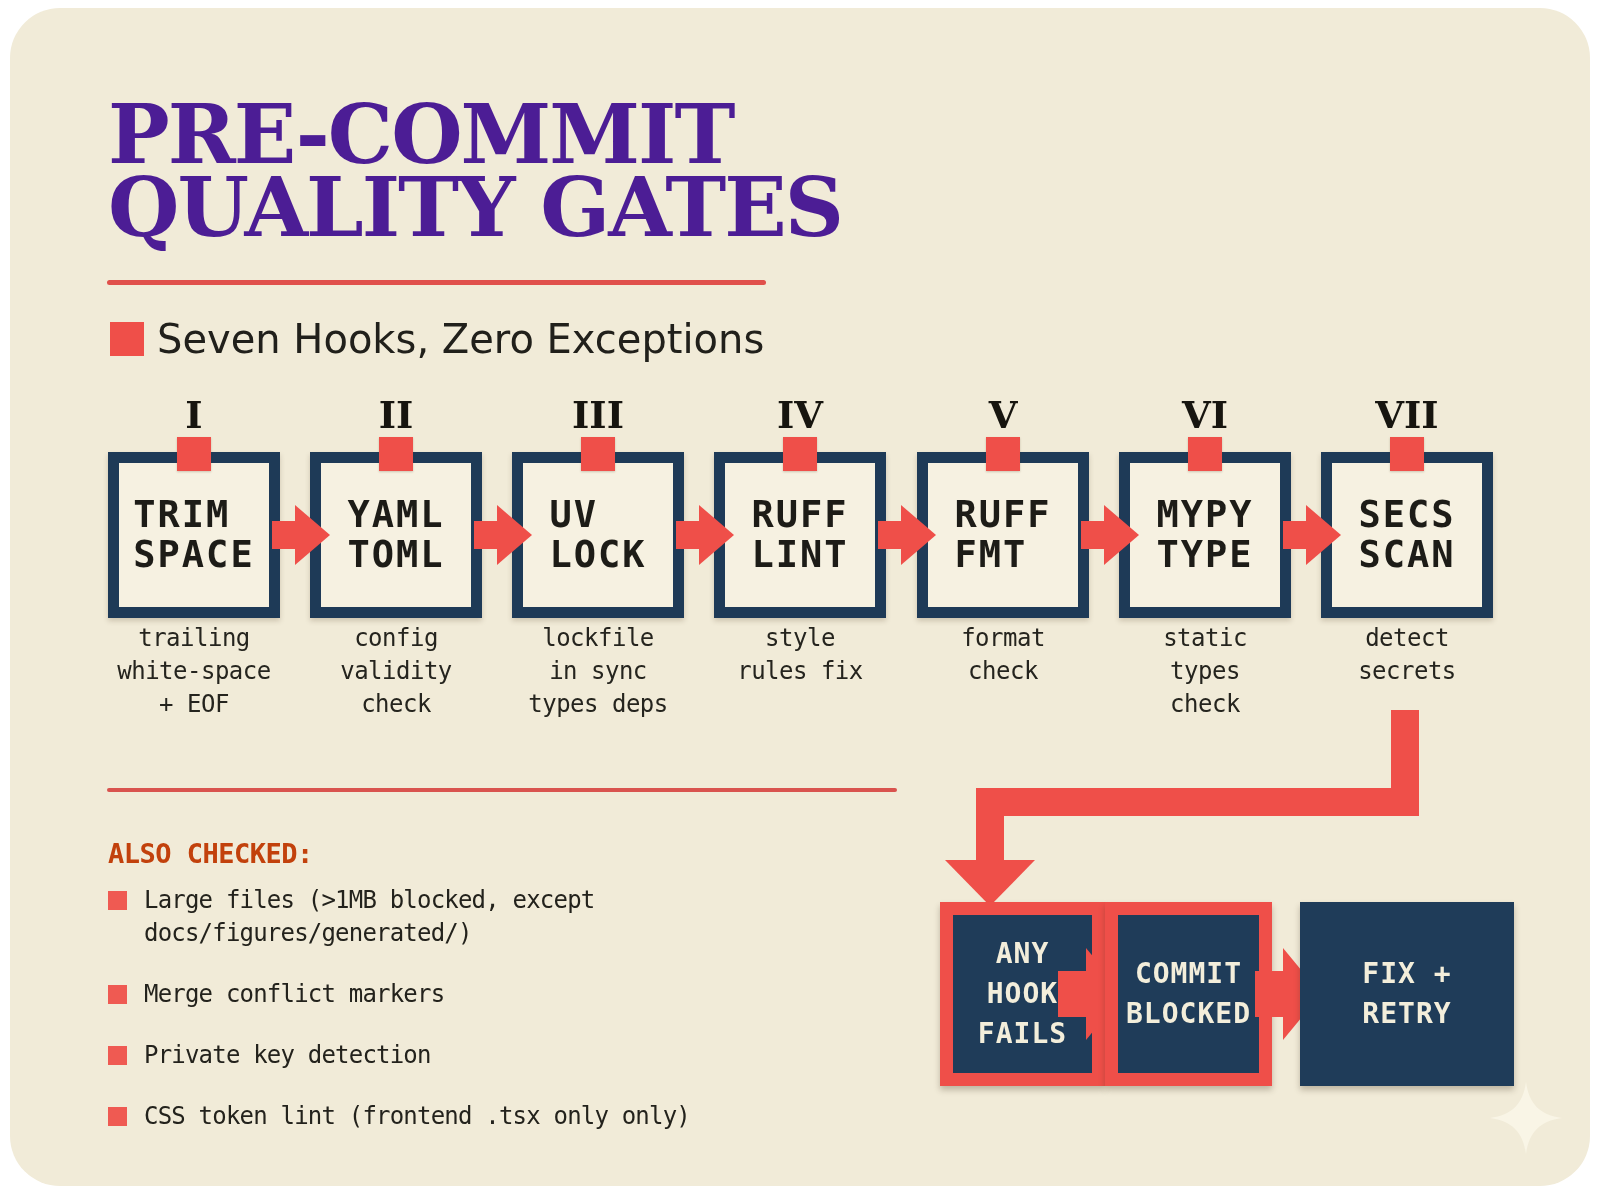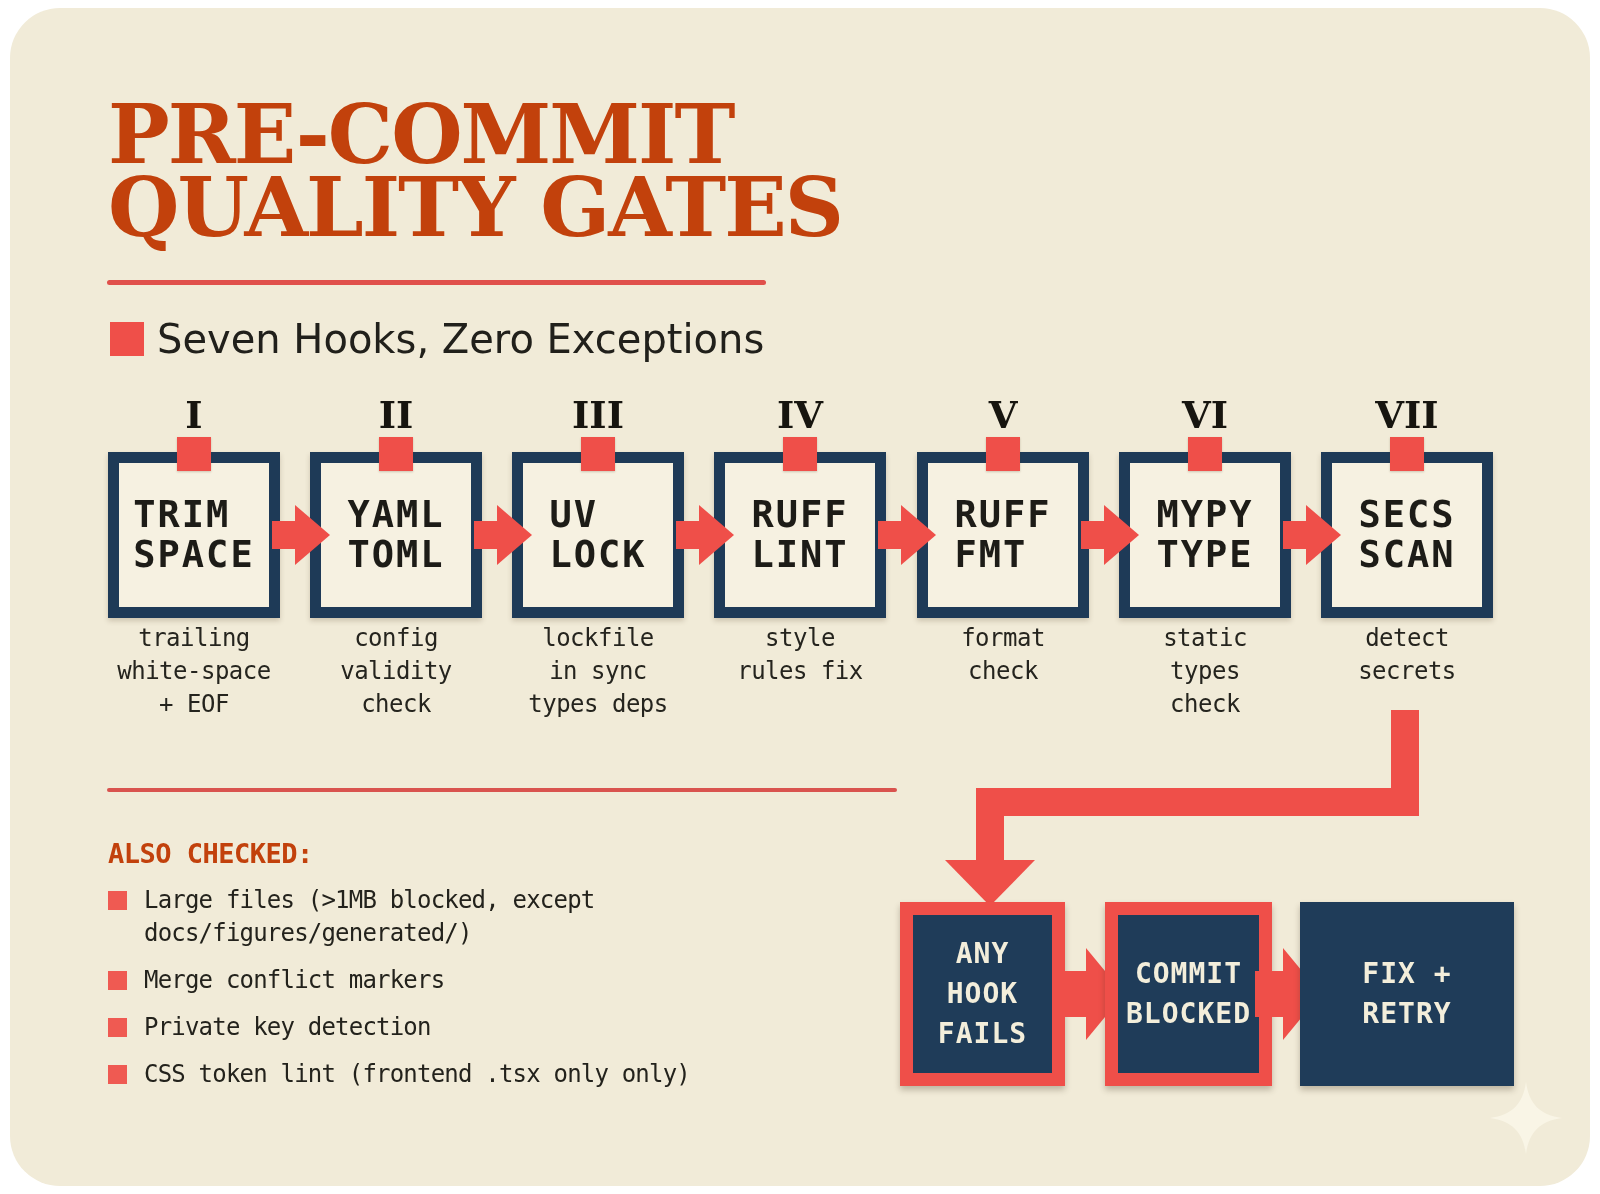--- a/index.html
+++ b/index.html
@@ -11,21 +11,21 @@
   }
   .card {
     position:absolute; left:10px; top:8px; right:10px; bottom:8px;
     background:#f1ebd8; border-radius:50px;
   }
   
   .title {
     position:absolute; left:108px; top:98px;
     font-family:"DejaVu Serif", serif; font-weight:bold;
     font-size:82px; line-height:0.89; letter-spacing:-2px;
-    color:#c2410c; white-space:pre-line;
+    color:#4c1d95; white-space:pre-line;
   }
   .title-underline {
     position:absolute; left:107px; top:280px; width:659px; height:5px;
     background:#e0504b; border-radius:3px;
   }
   .subtitle-row {
     position:absolute; left:110px; top:317px;
     display:flex; align-items:center; gap:13px;
   }
   .subtitle-square { width:34px; height:34px; background:#ef4f49; flex:0 0 auto; }
@@ -88,21 +88,21 @@
   .section-divider {
     position:absolute; left:107px; top:788px; width:790px; height:4px;
     background:#d9534e; border-radius:2px;
   }
   .also-heading {
     position:absolute; left:108px; top:838px;
     font-weight:bold; font-size:27px; letter-spacing:-0.5px; color:#c2410c;
   }
   .bullet-list {
     position:absolute; left:108px; top:884px; width:680px;
-    display:flex; flex-direction:column; gap:14px;
+    display:flex; flex-direction:column; gap:28px;
   }
   .bullet-item { display:flex; gap:17px; }
   .bullet-square {
     flex:0 0 auto; width:19px; height:19px; margin-top:7px; background:#ef5a52;
   }
   .bullet-text {
     font-size:24px; letter-spacing:-0.8px; line-height:33px;
     color:#23221c; white-space:pre-line;
   }
   
@@ -258,21 +258,21 @@
     <div class="bullet-item">
       <span class="bullet-square"></span>
       <span class="bullet-text">Private key detection</span>
     </div>
     <div class="bullet-item">
       <span class="bullet-square"></span>
       <span class="bullet-text">CSS token lint (frontend .tsx only only)</span>
     </div>
   </div>
 
-  <div class="fail-box bordered" style="left:900px;width:165px">
+  <div class="fail-box bordered" style="left:940px;width:165px">
     <div class="fail-label">ANY
 HOOK
 FAILS</div>
   </div>
   <div class="flow-arrow big" style="left:1058px;top:948px">
       <span class="shaft"></span>
       <span class="head"></span>
     </div>
   <div class="fail-box bordered" style="left:1105px;width:167px">
     <div class="fail-label">COMMIT

